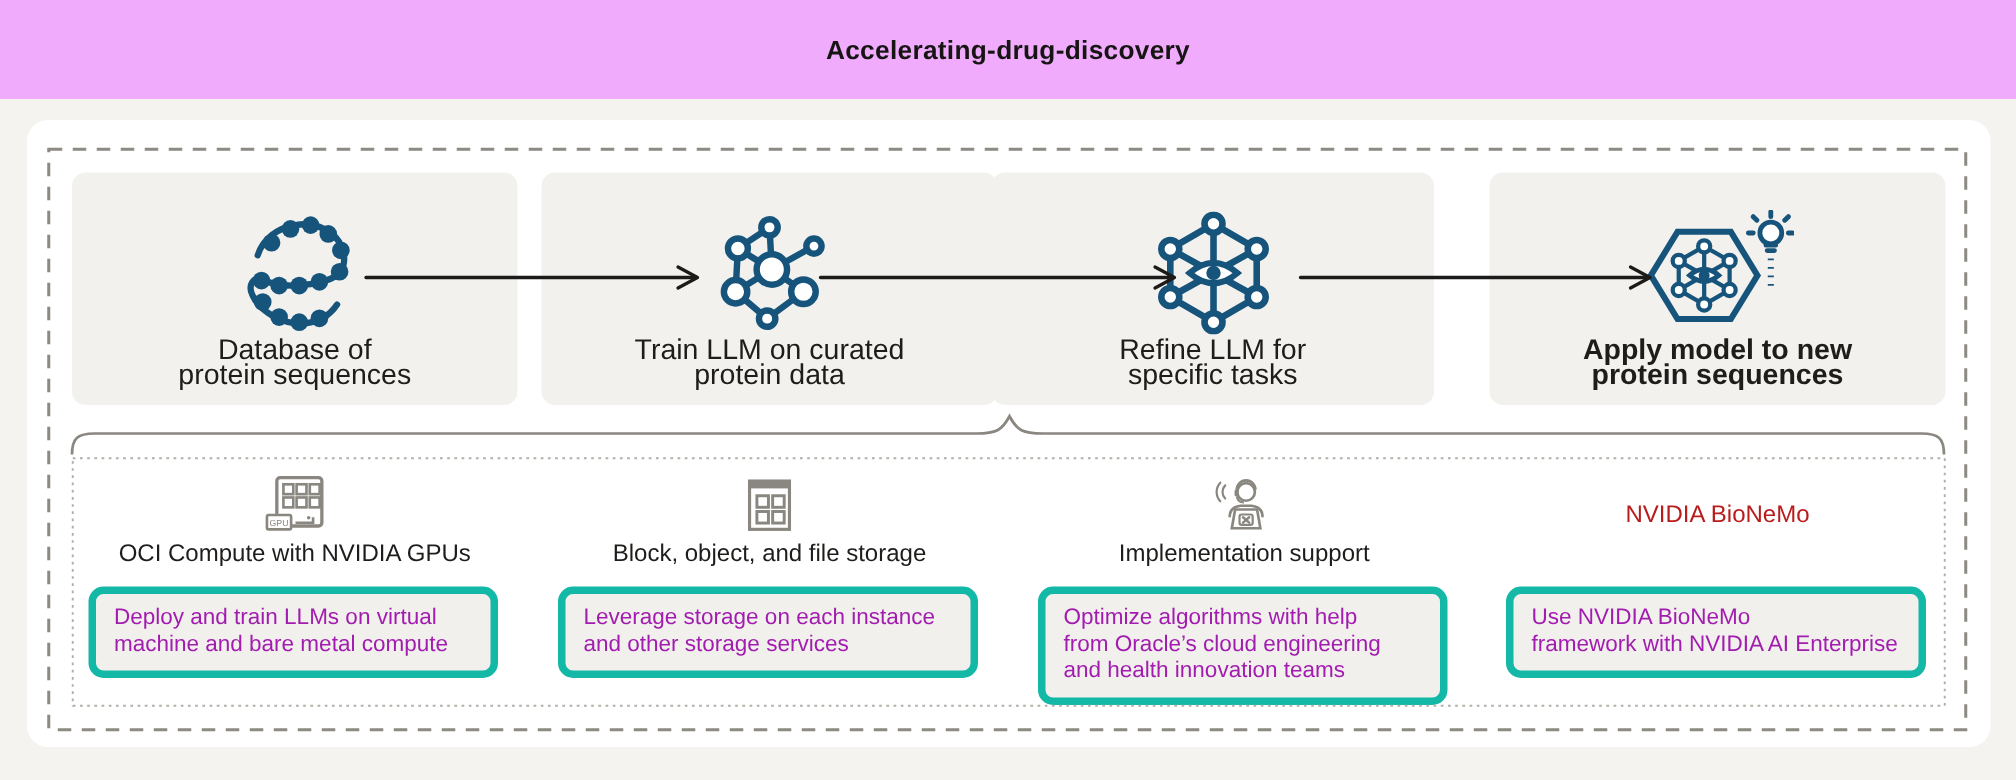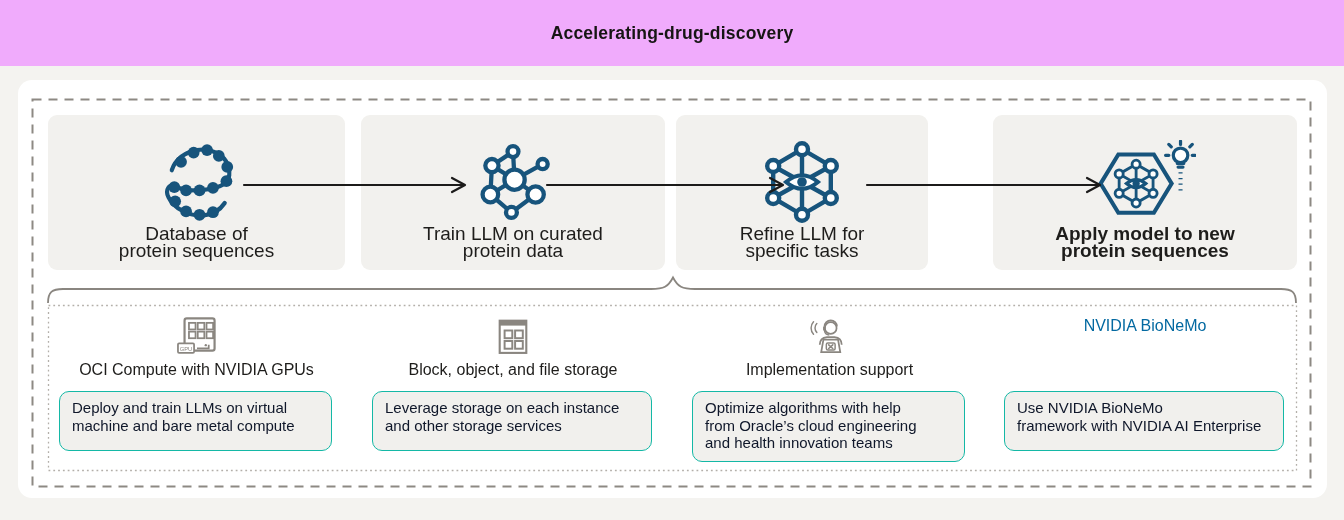--- a/index.html
+++ b/index.html
@@ -42,27 +42,27 @@
   .res-col { position:absolute; top:305px; height:166px; }
   .res-icon-slot {
     position:absolute; top:11px; left:0; right:0; height:42px;
     display:flex; align-items:center; justify-content:center;
   }
   .res-heading {
     position:absolute; top:56px; left:0; right:0;
     text-align:center; font-size:16px; color:#1e1d1b;
   }
   .res-heading.muted {
-    top:12px; color:#0369a1;
+    top:30px; color:#b91c1c;
   }
   .res-box {
     position:absolute; top:86px; left:11px; right:13px;
-    background:#f1f0ed; border:1px solid #14b8a6; border-radius:10px;
+    background:#f1f0ed; border:5px solid #14b8a6; border-radius:10px;
     padding:7px 12px 9px 12px; min-height:60px;
-    font-size:15px; line-height:17.5px; color:#0f172a;
+    font-size:15px; line-height:17.5px; color:#a21caf;
     white-space:pre-line;
   }
 
   .blue-ic { stroke:#17547c; }
   .gray-ic { stroke:#8a8680; }
 </style>
 </head>
 <body>
 
 <div class="canvas">
@@ -113,21 +113,21 @@
           <circle cx="48" cy="89" r="7"></circle>
           <circle cx="79" cy="66" r="10.5"></circle>
           <circle cx="88" cy="27" r="6.5"></circle>
         </g>
       </svg>
     </div>
     <div class="flow-label">Train LLM on curated
 protein data</div>
   </div>
 
-  <div class="flow-step" style="left:676px; width:252px;">
+  <div class="flow-step" style="left:661px; width:295px;">
     <div class="icon-slot">
       <svg width="80" height="82" viewBox="0 0 100 100" fill="none">
         <g class="blue-ic" stroke-width="5.5">
           <path d="M50,9 L14,30 L14,70 L50,91 L86,70 L86,30 Z"></path>
           <path d="M50,9 L50,50 M14,30 L50,50 M14,70 L50,50 M50,91 L50,50 M86,70 L50,50 M86,30 L50,50"></path>
         </g>
         <g fill="#ffffff" class="blue-ic" stroke-width="5.5">
           <circle cx="50" cy="9" r="7.5"></circle>
             <circle cx="14" cy="30" r="7.5"></circle>
           <circle cx="14" cy="70" r="7.5"></circle>

